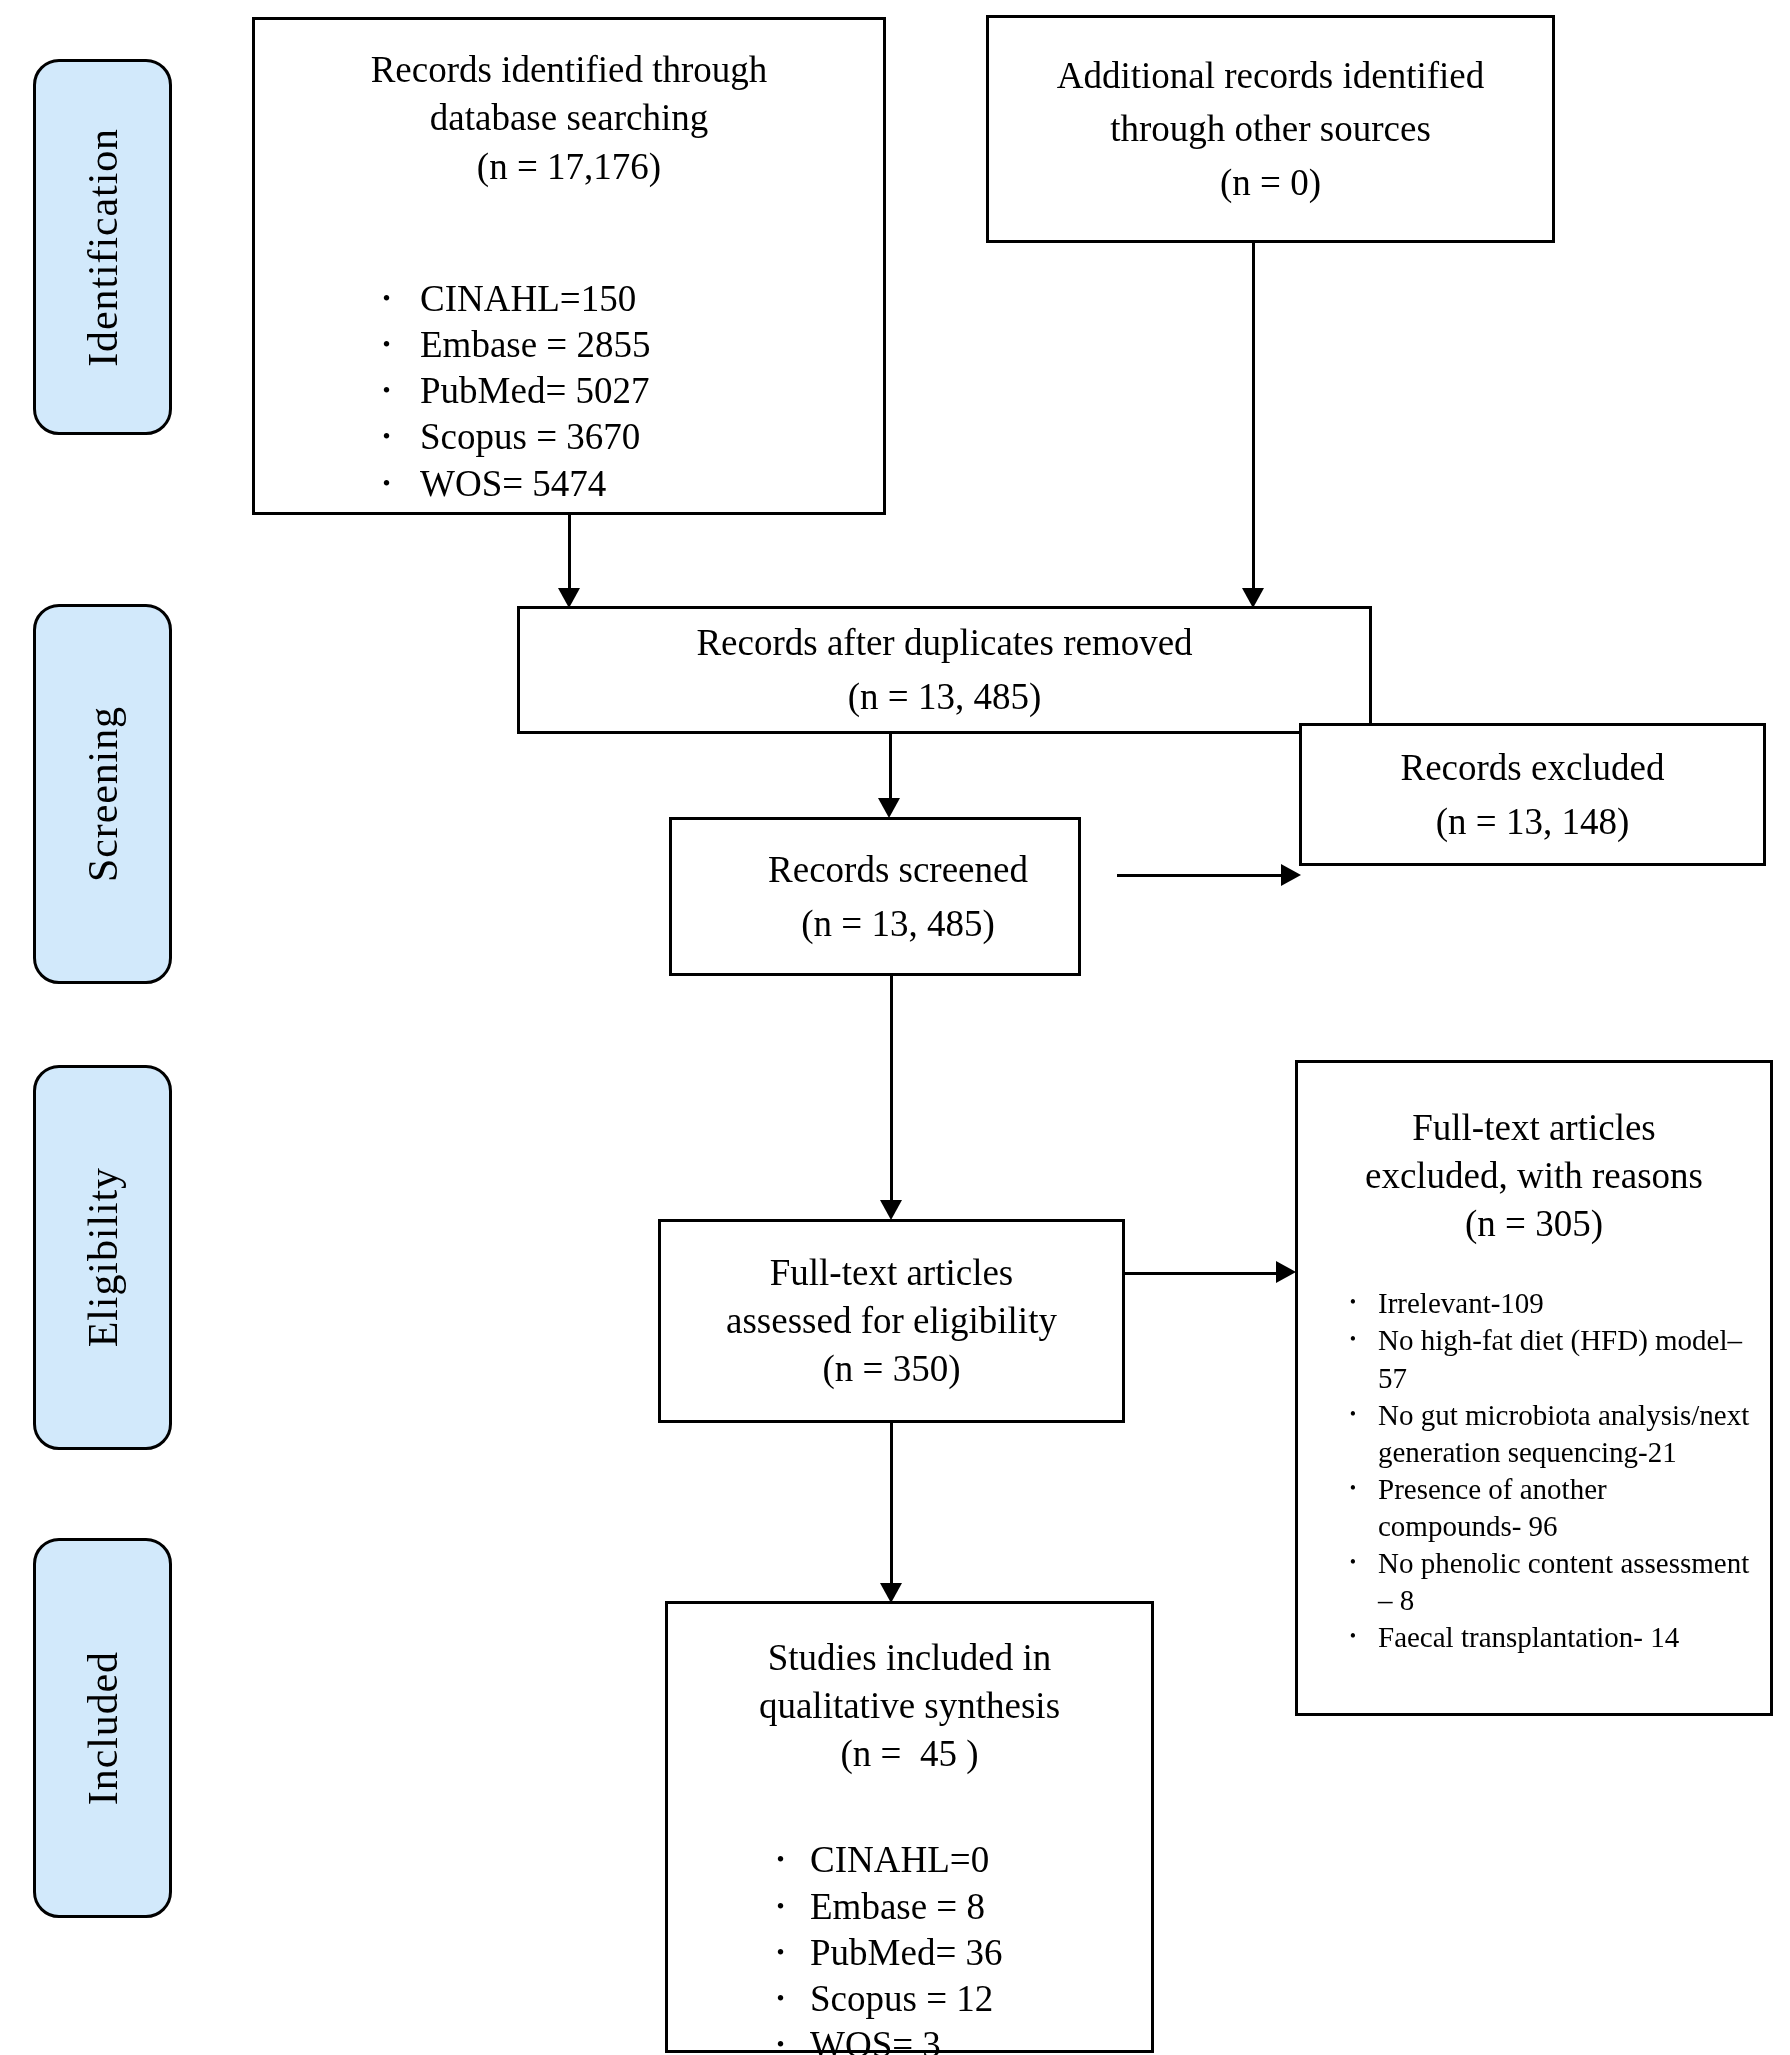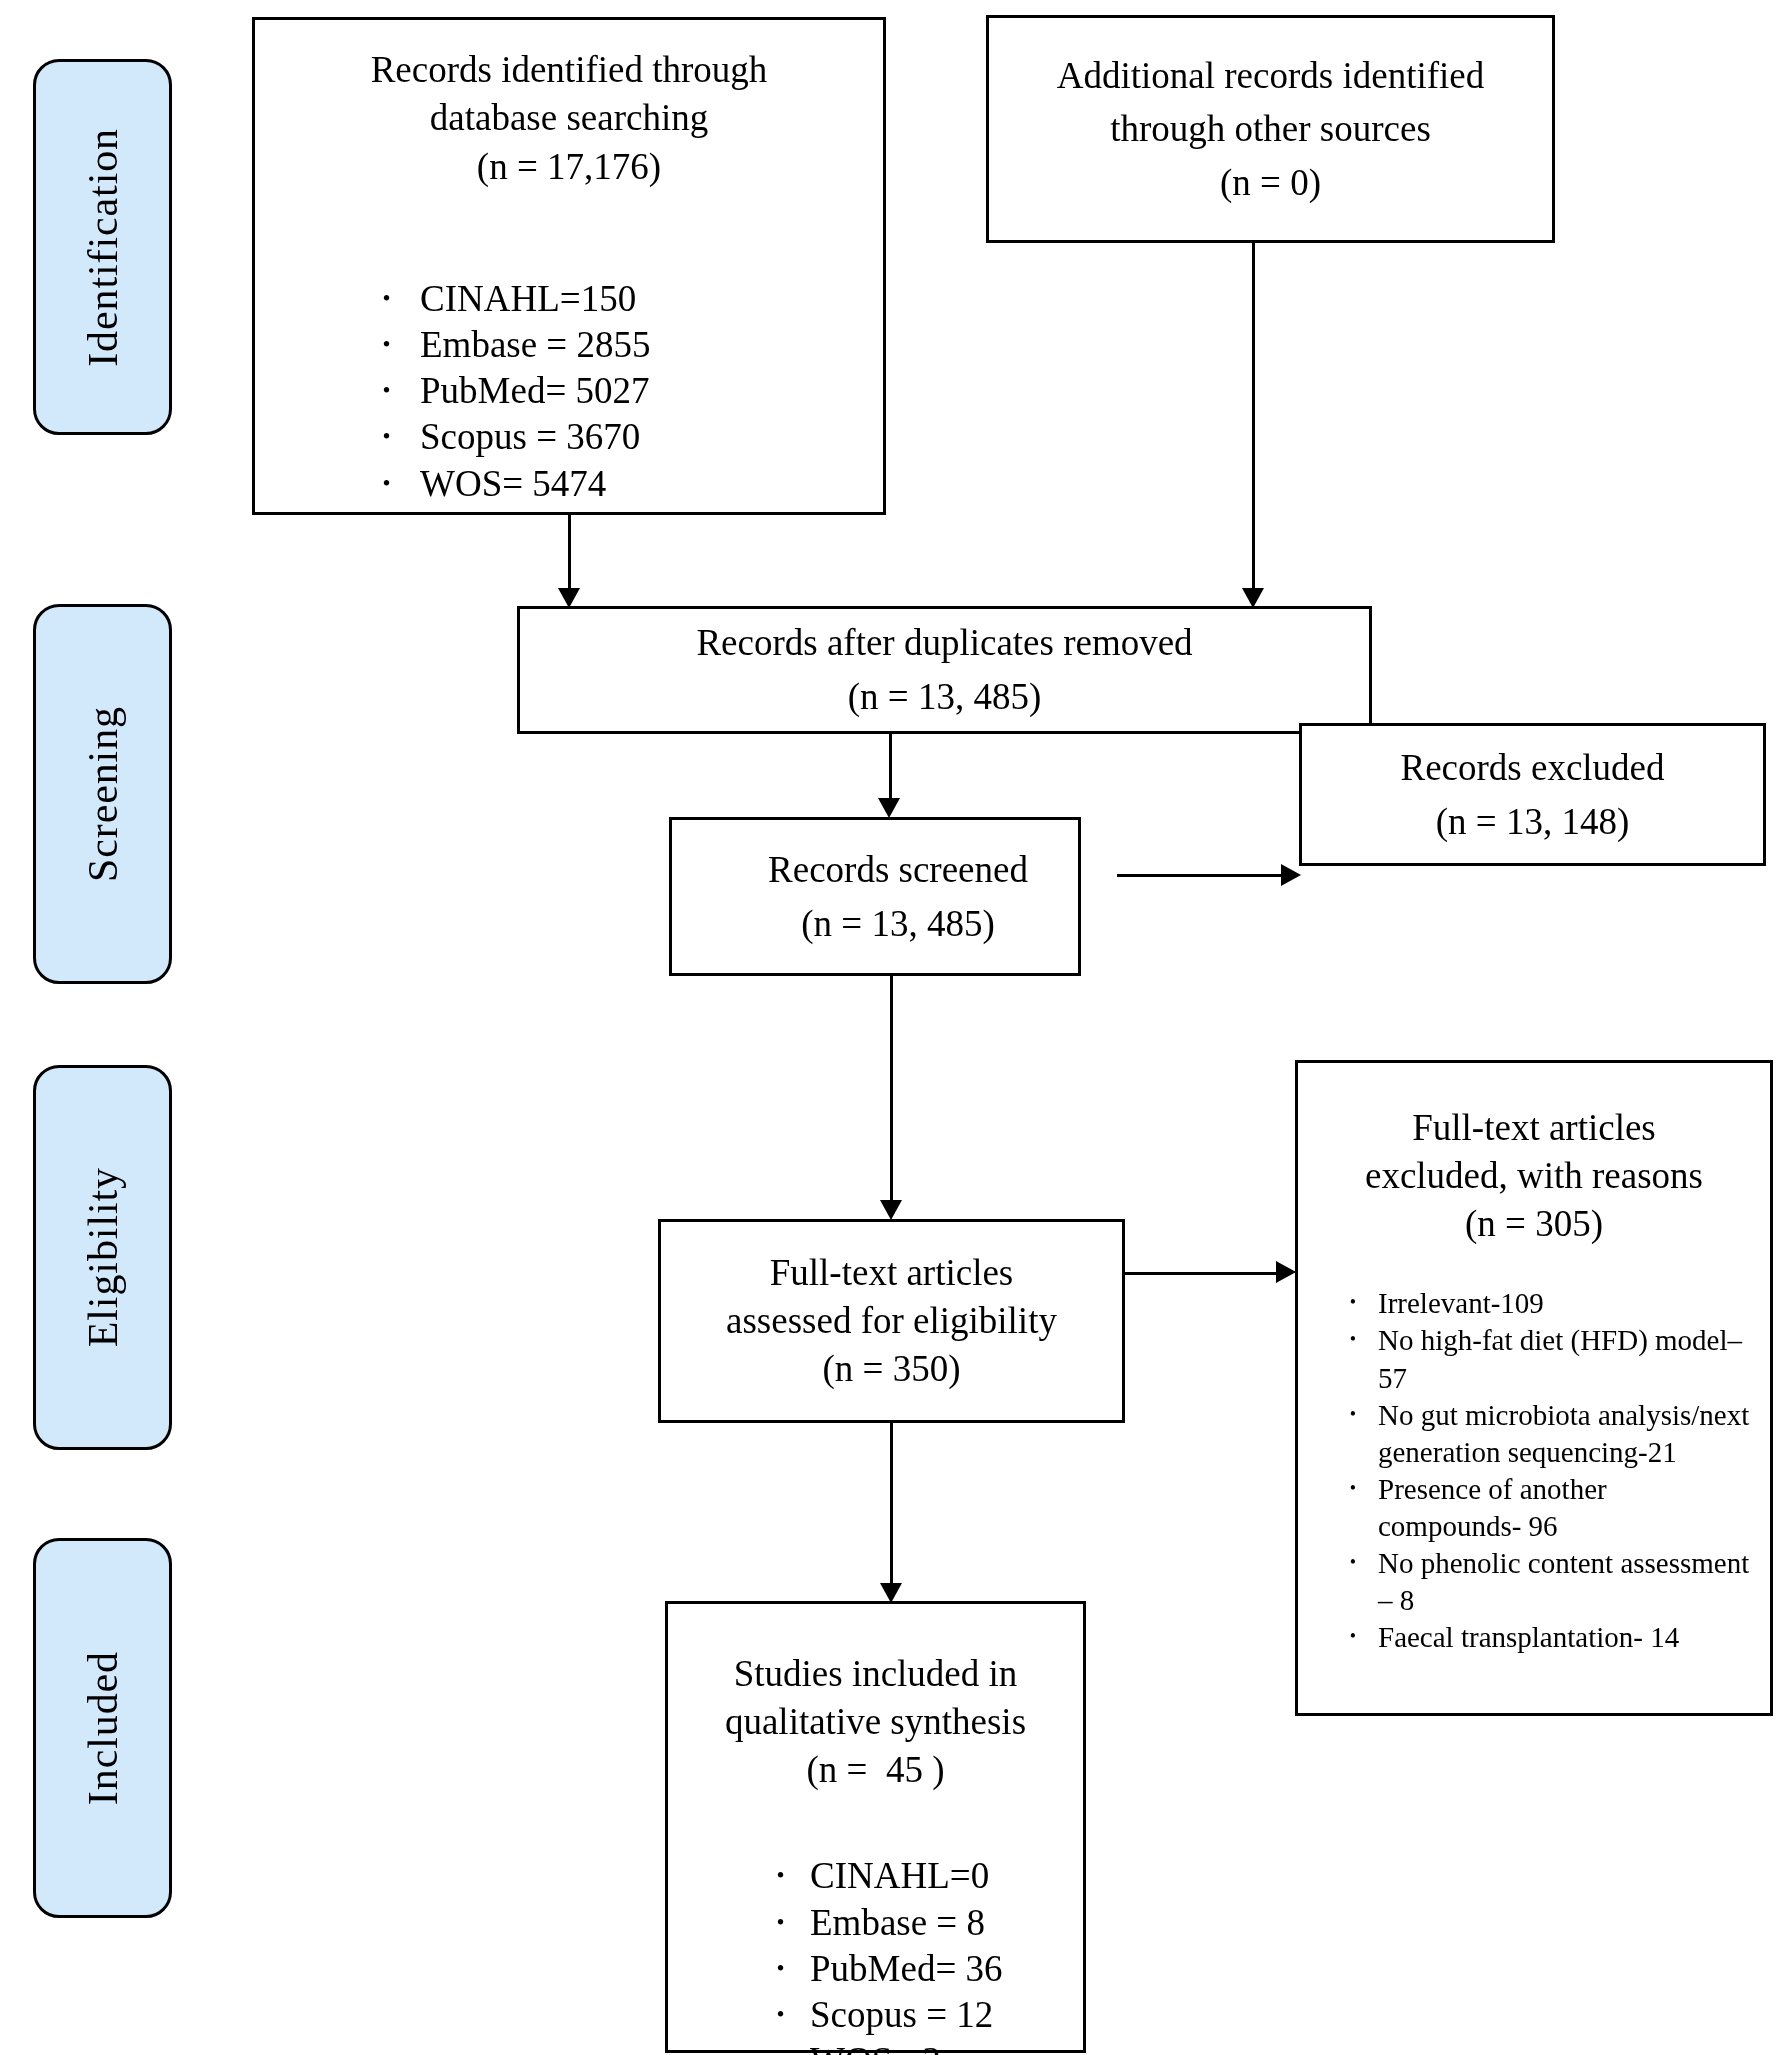--- a/index.html
+++ b/index.html
@@ -157,21 +157,21 @@
           <span class="dot">•</span>
           <span class="btxt">No phenolic content assessment – 8</span>
         </li>
       <li>
           <span class="dot">•</span>
           <span class="btxt">Faecal transplantation- 14</span>
         </li>
     </ul>
   </div>
 
-  <div class="fbox" style="left:665px;top:1601px;width:421px;height:452px;padding-top:46px;">
+  <div class="fbox" style="left:665px;top:1601px;width:489px;height:452px;padding-top:30px;">
     <div class="tl tight">Studies included in</div>
     <div class="tl tight">qualitative synthesis</div>
     <div class="tl tight">(n =  45 )</div>
     <ul class="bullets b-h" style="margin-top:59px;">
       <li>
           <span class="dot">•</span>
           <span class="btxt">CINAHL=0</span>
         </li>
       <li>
           <span class="dot">•</span>

